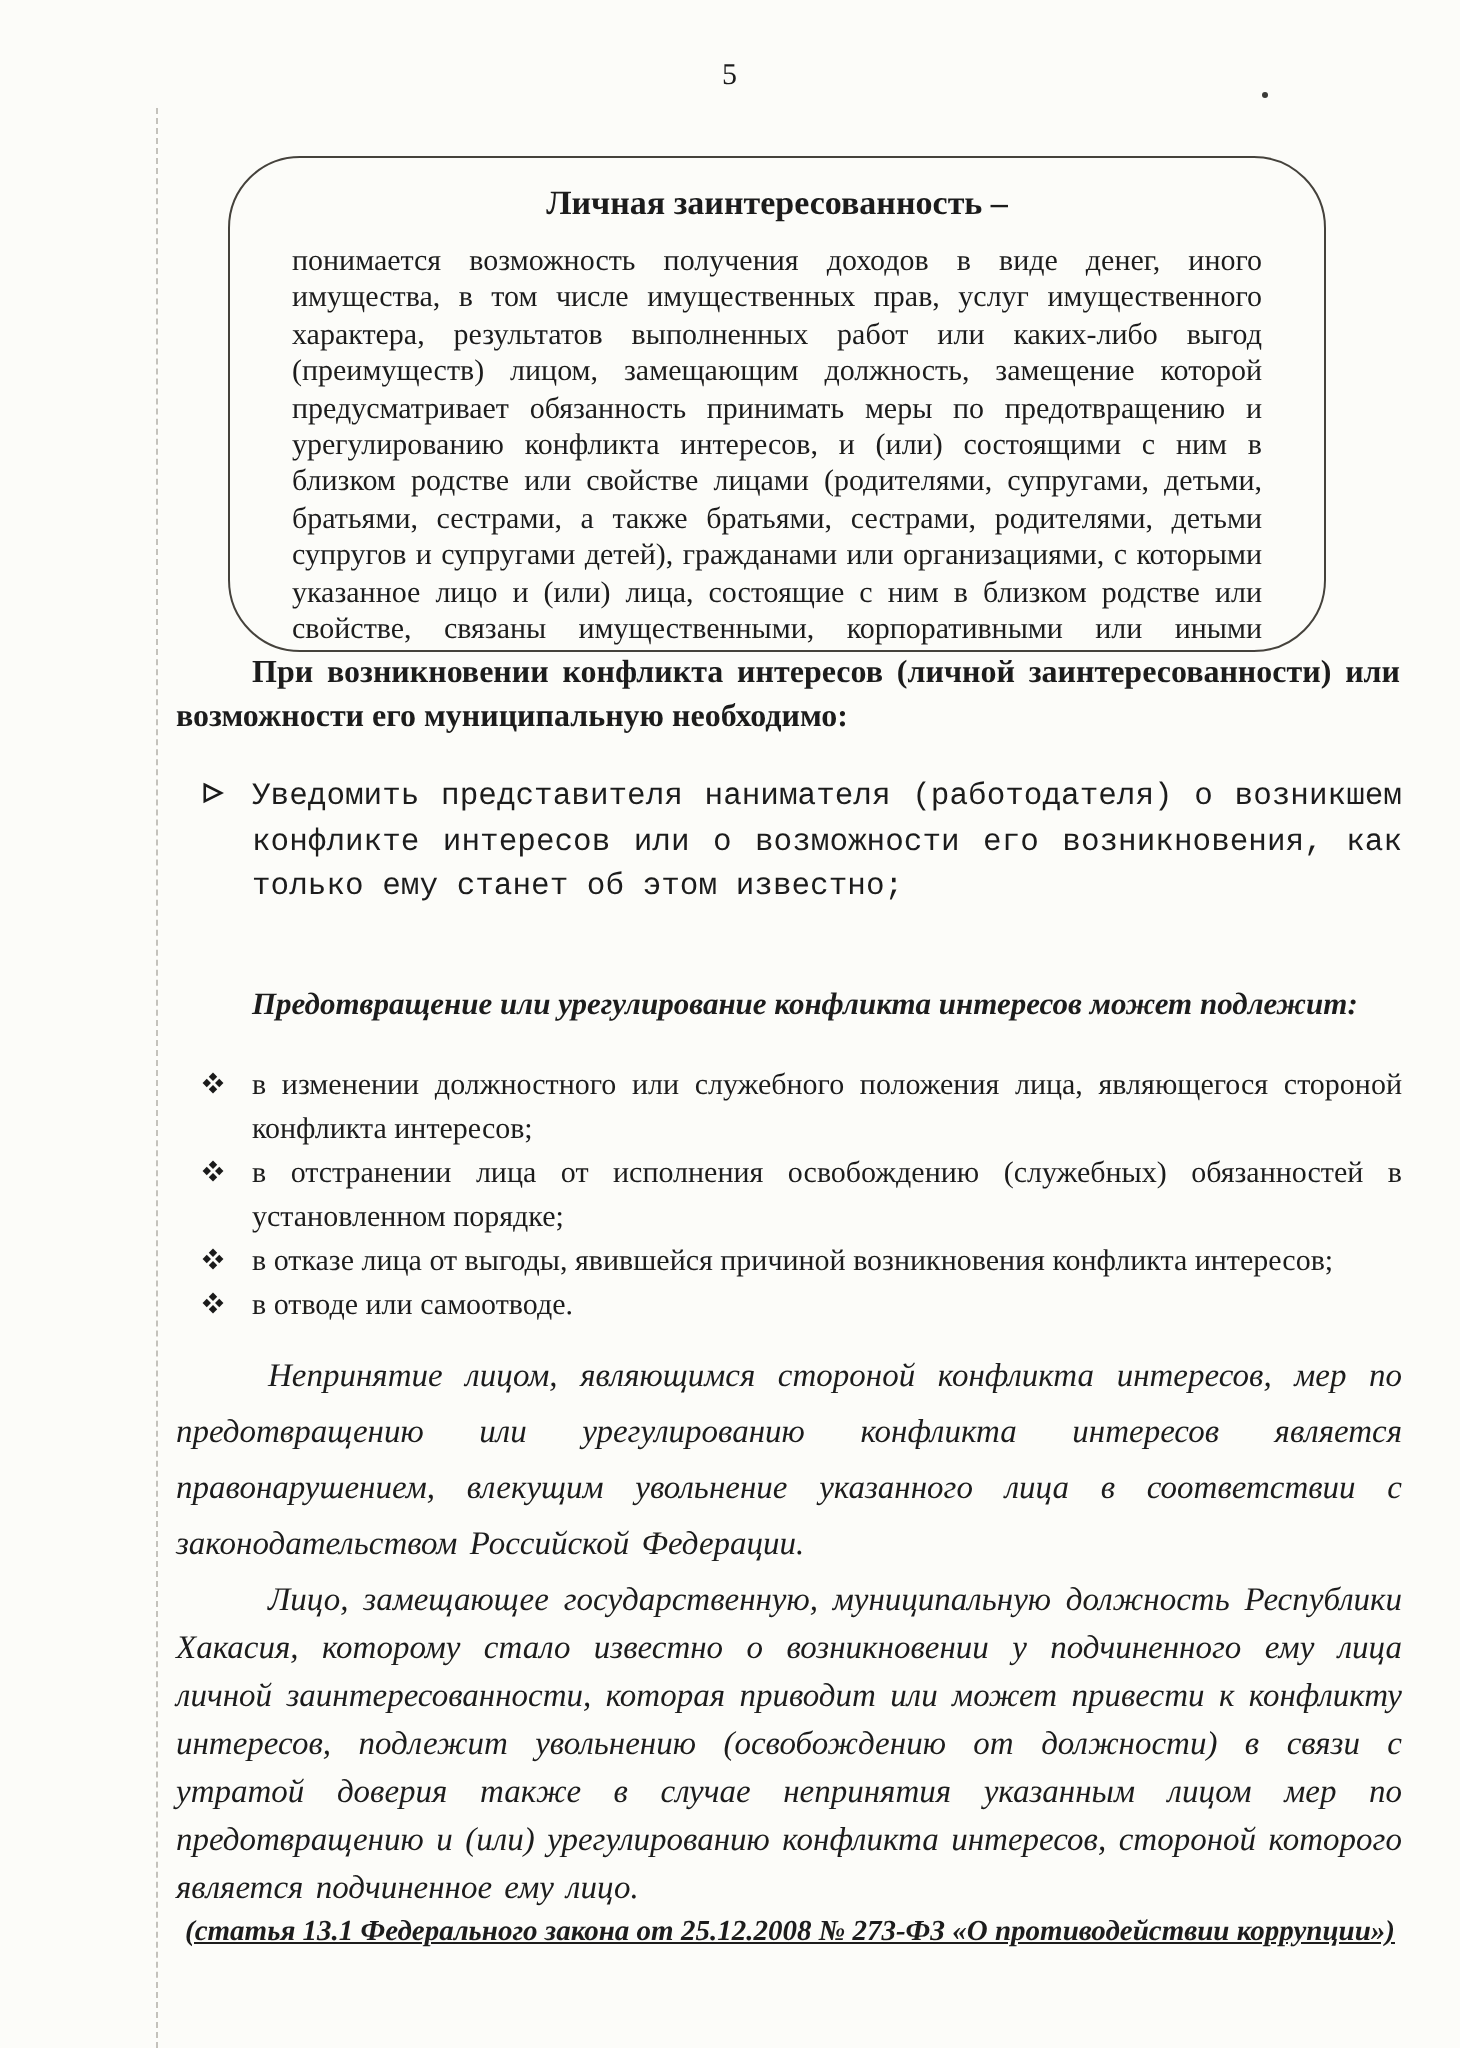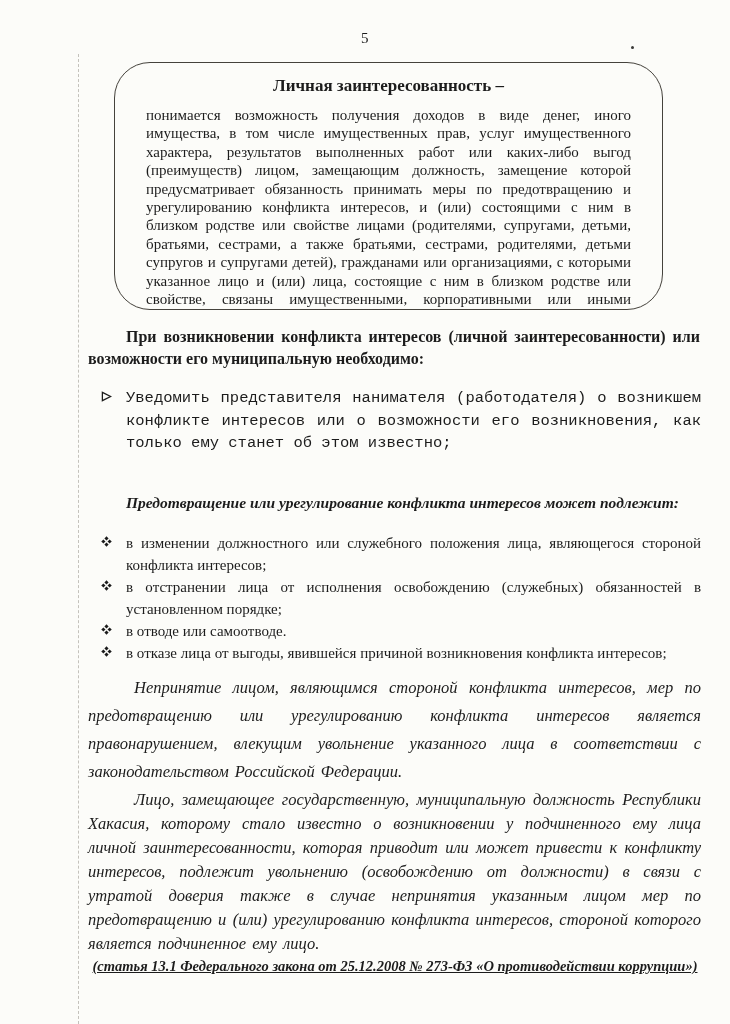--- a/index.html
+++ b/index.html
@@ -19,21 +19,21 @@
   }
   .page-number{
     position:absolute;top:30px;left:0;right:0;
     text-align:center;font-size:15px;letter-spacing:.5px;
   }
   .corner-dot{
     position:absolute;left:631px;top:46px;width:3px;height:3px;
     border-radius:50%;background:#3a3a38;
   }
   .def-box{
-    position:absolute;left:114px;top:62px;width:549px;height:248px;
+    position:absolute;left:114px;top:78px;width:549px;height:248px;
     box-sizing:border-box;
     border:1.5px solid #45423c;
     border-radius:36px;
     padding:13px 21px 10px 21px;
     overflow:hidden;
   }
   .def-title{
     margin:0 0 5px 0;
     text-align:center;
     font-size:17px;font-weight:bold;
@@ -141,32 +141,32 @@
     </div>
     <div class="li">
       <span class="marker">
         <svg width="11" height="11" viewBox="0 0 12 12" fill="#1b1b1b">
             <path d="M6 0.3 L8.3 2.6 L6 4.9 L3.7 2.6 Z"></path>
             <path d="M2.6 3.7 L4.9 6 L2.6 8.3 L0.3 6 Z"></path>
             <path d="M9.4 3.7 L11.7 6 L9.4 8.3 L7.1 6 Z"></path>
             <path d="M6 7.1 L8.3 9.4 L6 11.7 L3.7 9.4 Z"></path>
           </svg>
       </span>
-      <span class="li-text">в отводе или самоотводе.</span>
+      <span class="li-text">в отказе лица от выгоды, явившейся причиной возникновения конфликта интересов;</span>
     </div>
     <div class="li">
       <span class="marker">
         <svg width="11" height="11" viewBox="0 0 12 12" fill="#1b1b1b">
             <path d="M6 0.3 L8.3 2.6 L6 4.9 L3.7 2.6 Z"></path>
             <path d="M2.6 3.7 L4.9 6 L2.6 8.3 L0.3 6 Z"></path>
             <path d="M9.4 3.7 L11.7 6 L9.4 8.3 L7.1 6 Z"></path>
             <path d="M6 7.1 L8.3 9.4 L6 11.7 L3.7 9.4 Z"></path>
           </svg>
       </span>
-      <span class="li-text">в отказе лица от выгоды, явившейся причиной возникновения конфликта интересов;</span>
+      <span class="li-text">в отводе или самоотводе.</span>
     </div>
   </div>
 
   <p class="note note-1">Непринятие лицом, являющимся стороной конфликта интересов, мер по предотвращению или урегулированию конфликта интересов является правонарушением, влекущим увольнение указанного лица в соответствии с законодательством Российской Федерации.</p>
   <p class="note note-2">Лицо, замещающее государственную, муниципальную должность Республики Хакасия, которому стало известно о возникновении у подчиненного ему лица личной заинтересованности, которая приводит или может привести к конфликту интересов, подлежит увольнению (освобождению от должности) в связи с утратой доверия также в случае непринятия указанным лицом мер по предотвращению и (или) урегулированию конфликта интересов, стороной которого является подчиненное ему лицо.</p>
 
   <p class="footnote">(статья 13.1 Федерального закона от 25.12.2008 № 273-ФЗ «О противодействии коррупции»)</p>
 
 </div>
 

